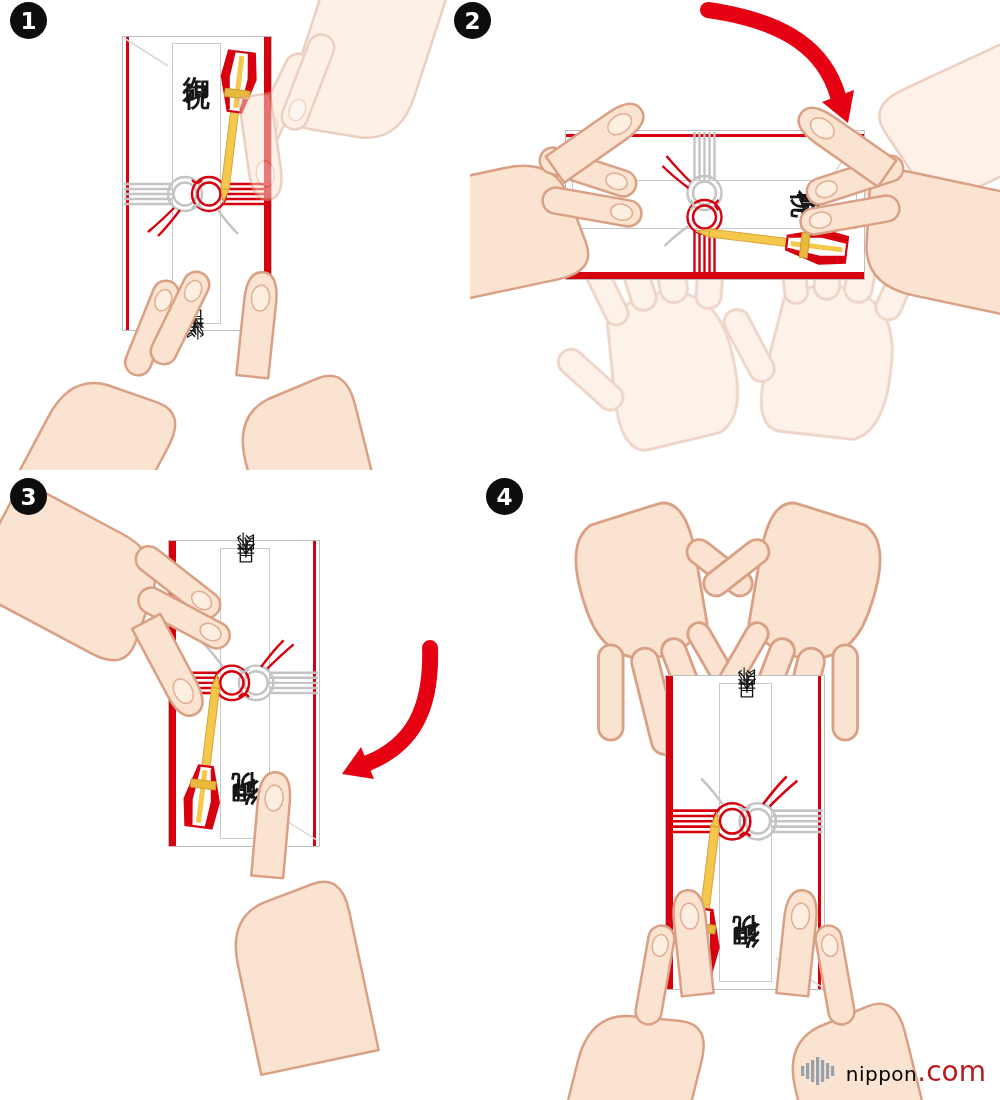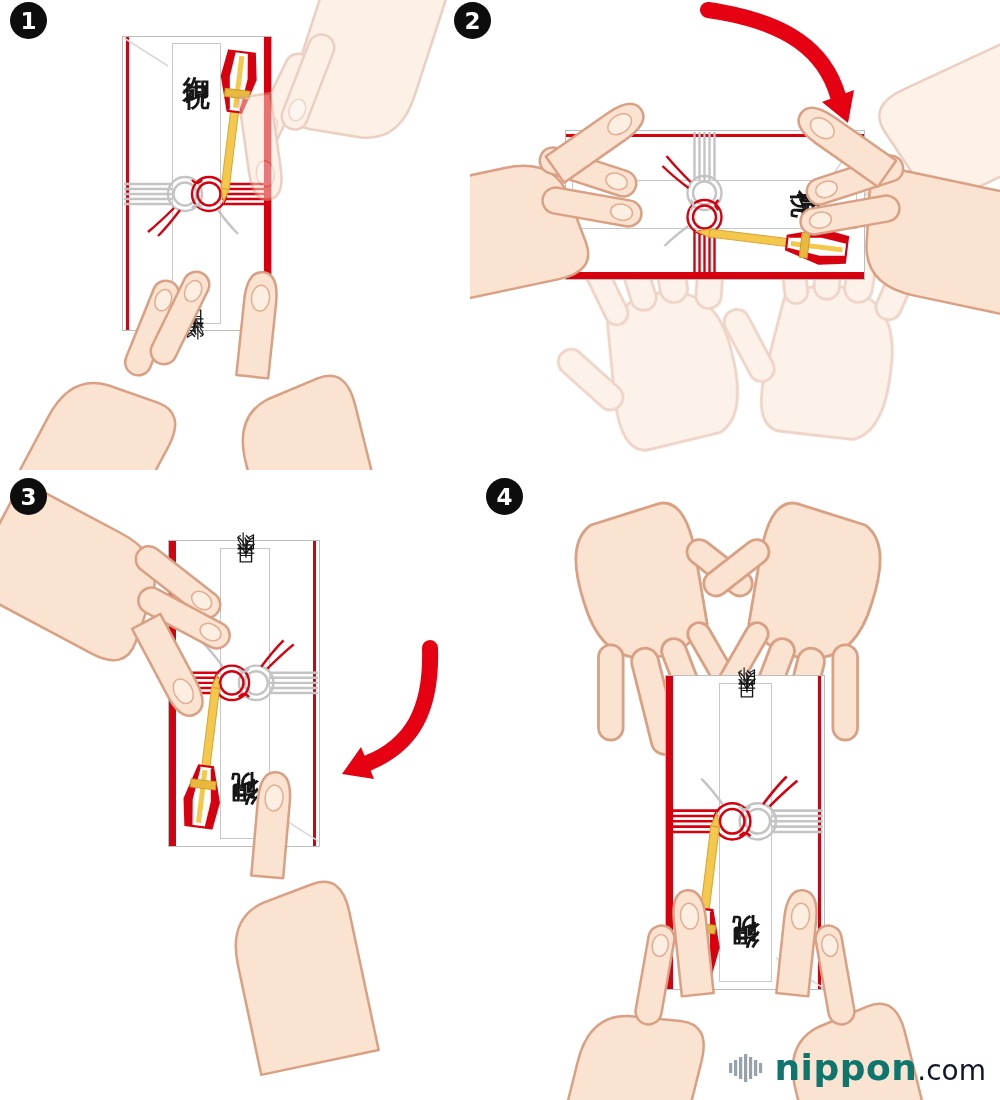--- a/index.html
+++ b/index.html
@@ -35,22 +35,22 @@
   .env-name{writing-mode:vertical-rl;text-orientation:upright;font-size:19px;letter-spacing:3px;
             color:#161616;margin-top:auto;margin-bottom:16px;font-weight:500}
 
   .skin{fill:#fbe3d1;stroke:#d9a084;stroke-width:2.5px;stroke-linejoin:round}
   .nail{fill:#fdeee2;stroke:#e2ad91;stroke-width:1.5px}
 
   .arrow-stroke{stroke:#e50012;stroke-width:16;fill:none;stroke-linecap:round}
   .arrow-head{fill:#e50012}
 
   .logo{position:absolute;right:14px;bottom:12px;display:flex;align-items:center;gap:7px;z-index:40}
-  .logo-brand{font-size:36px;font-weight:bold;color:#0f766e;letter-spacing:0.5px}
-  .logo-suffix{font-size:28px;font-weight:400;color:#0f172a}
+  .logo-brand{font-size:20px;font-weight:normal;color:#000000;letter-spacing:0.5px}
+  .logo-suffix{font-size:28px;font-weight:400;color:#b91c1c}
 </style>
 </head>
 <body>
 
 <svg width="0" height="0" style="position:absolute" aria-hidden="true">
   <defs>
     <g id="palm">
       <path class="skin" d="M-60,120 L-60,8 Q-60,-40 -22,-48 L30,-56 Q60,-60 60,-22 L60,120 Z"></path>
     </g>
     <g id="finger">

